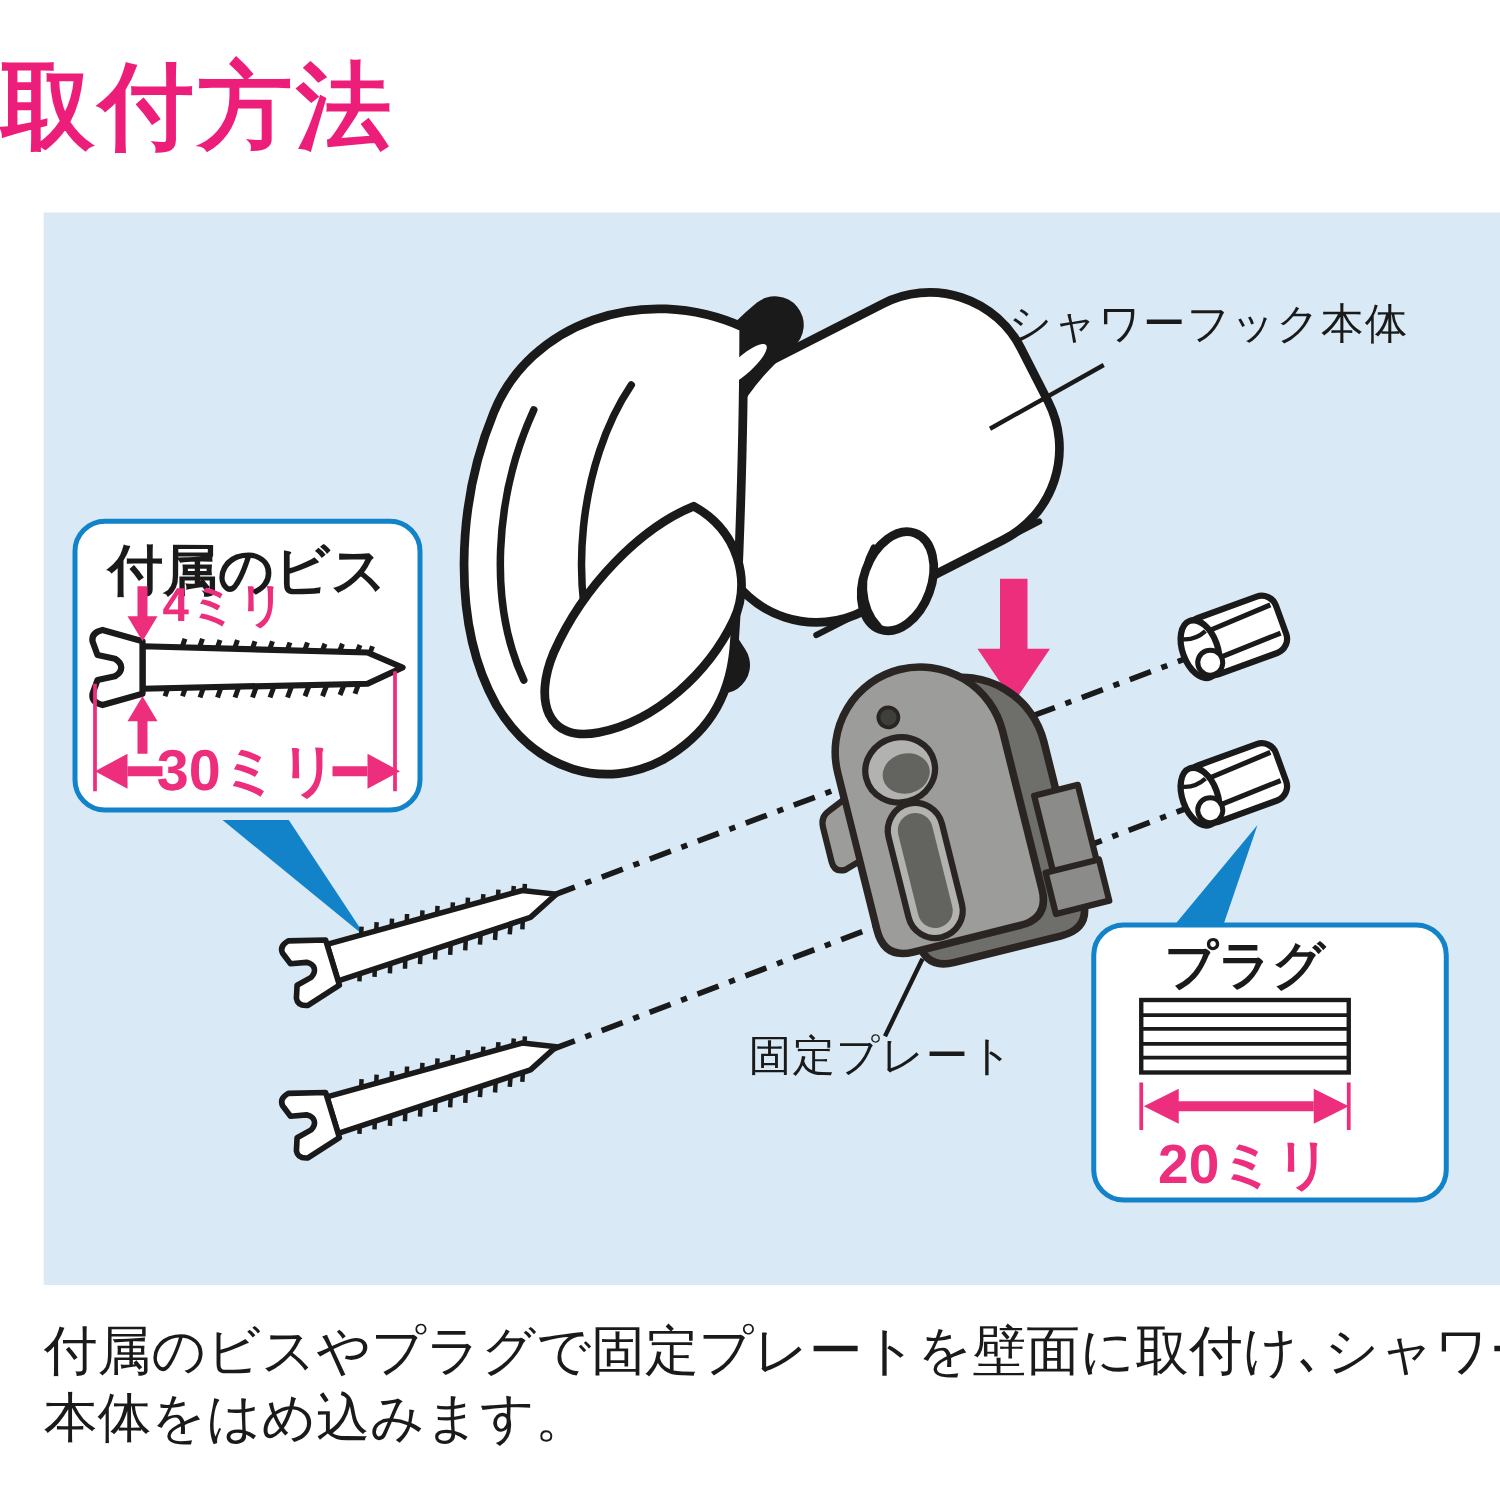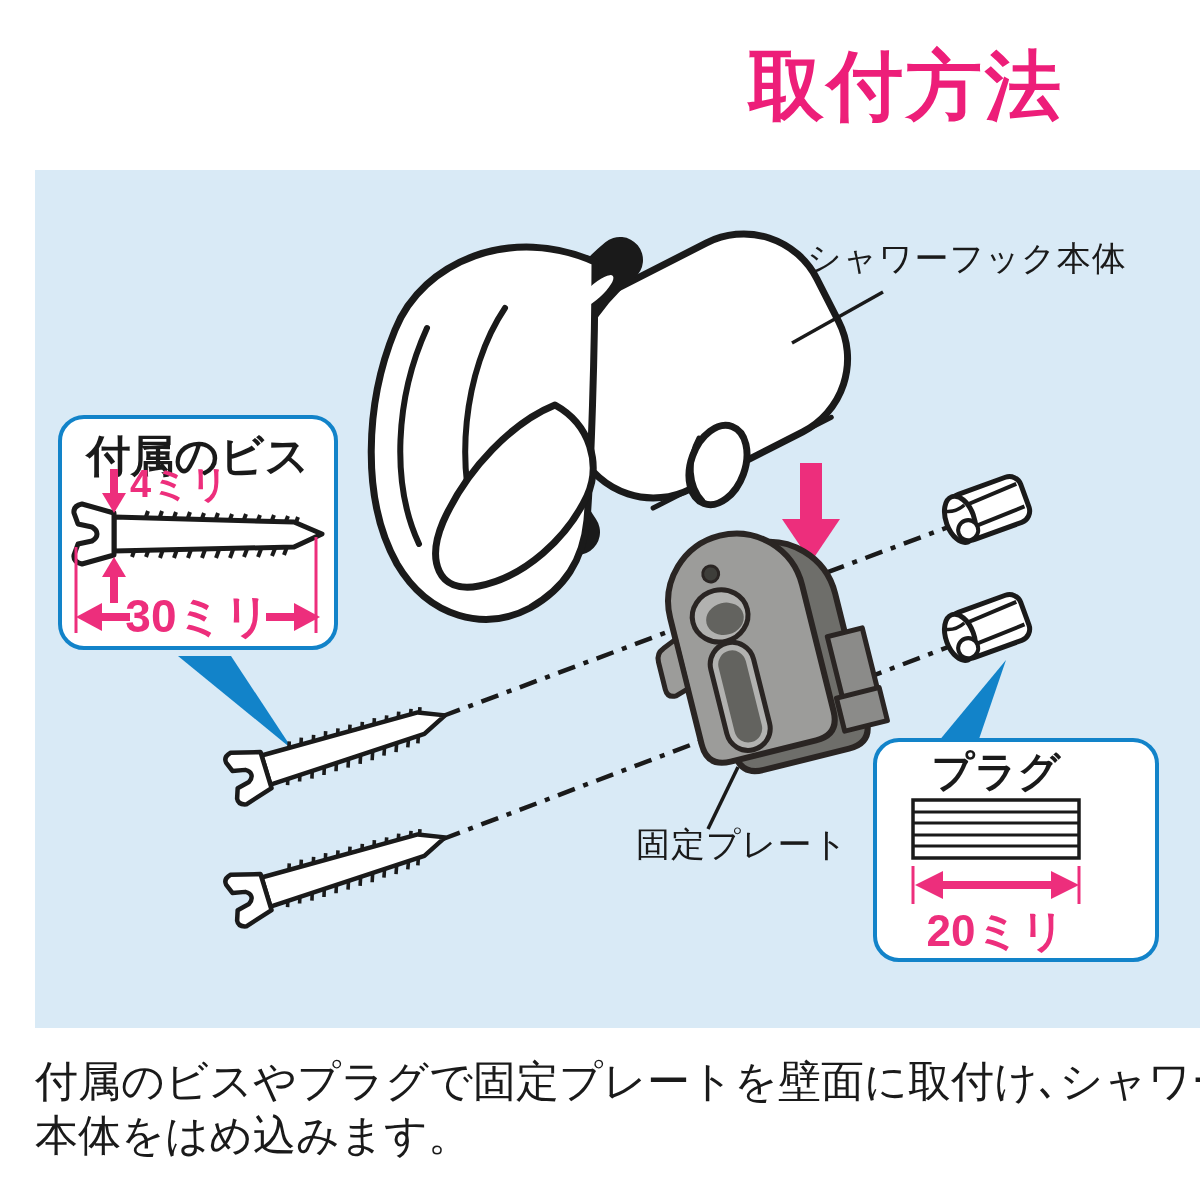--- a/index.html
+++ b/index.html
@@ -2,21 +2,21 @@
 <html><head>
 <meta charset="utf-8">
 <style>
   html,body{margin:0;padding:0;}
   body{
     width:1200px;height:1200px;position:relative;background:#ffffff;
     font-family:"Liberation Sans","DejaVu Sans",sans-serif;color:#1a1a1a;
     overflow:hidden;
   }
   .page-title{
-    position:absolute;left:0;top:48px;width:1064px;text-align:right;
+    position:absolute;left:0;top:48px;width:1064px;text-align:left;
     font-size:76px;font-weight:bold;color:#ED1E79;letter-spacing:3px;line-height:1;
   }
   .panel{
     position:absolute;left:35px;top:170px;width:1130px;height:858px;
     background:#D9EAF6;
     padding-left:45px;
   }
   .panel svg.scene{position:absolute;left:0;top:0;}
   .scene-label{
     position:absolute;font-size:34px;font-weight:500;color:#1a1a1a;
@@ -130,21 +130,21 @@
       <circle cx="694" cy="397" r="8" fill="#3E3E3A" stroke="#2A2523" stroke-width="3"></circle>
       <rect x="671" y="468" width="44" height="110" rx="22" fill="#B2B2B0" stroke="#2A2523" stroke-width="5"></rect>
       <rect x="679" y="476" width="28" height="94" rx="14" fill="#63635F"></rect>
     </g>
 
     <line x1="848" y1="122" x2="757" y2="173" stroke="#1a1a1a" stroke-width="3.5"></line>
     <line x1="703" y1="597" x2="673" y2="659" stroke="#1a1a1a" stroke-width="3.5"></line>
   </svg>
 
   <div class="scene-label" style="left:772px;top:66px;">シャワーフック本体</div>
-  <div class="scene-label" style="left:601px;top:652px;text-align:center;">固定プレート</div>
+  <div class="scene-label" style="left:564px;top:652px;text-align:center;">固定プレート</div>
 
   <div class="callout" style="left:23px;top:245px;width:280px;height:235px;">
     <svg width="272" height="227" viewBox="0 0 272 227">
       <text x="136" y="52" font-size="44" text-anchor="middle" class="co-title">付属のビス</text>
       <use href="#screw" transform="translate(8,84)"></use>
       <g fill="#ED2E7C">
         <rect x="48" y="50" width="8" height="26"></rect>
         <polygon points="40,74 64,74 52,94"></polygon>
         <rect x="48" y="156" width="8" height="28"></rect>
         <polygon points="40,158 64,158 52,138"></polygon>

